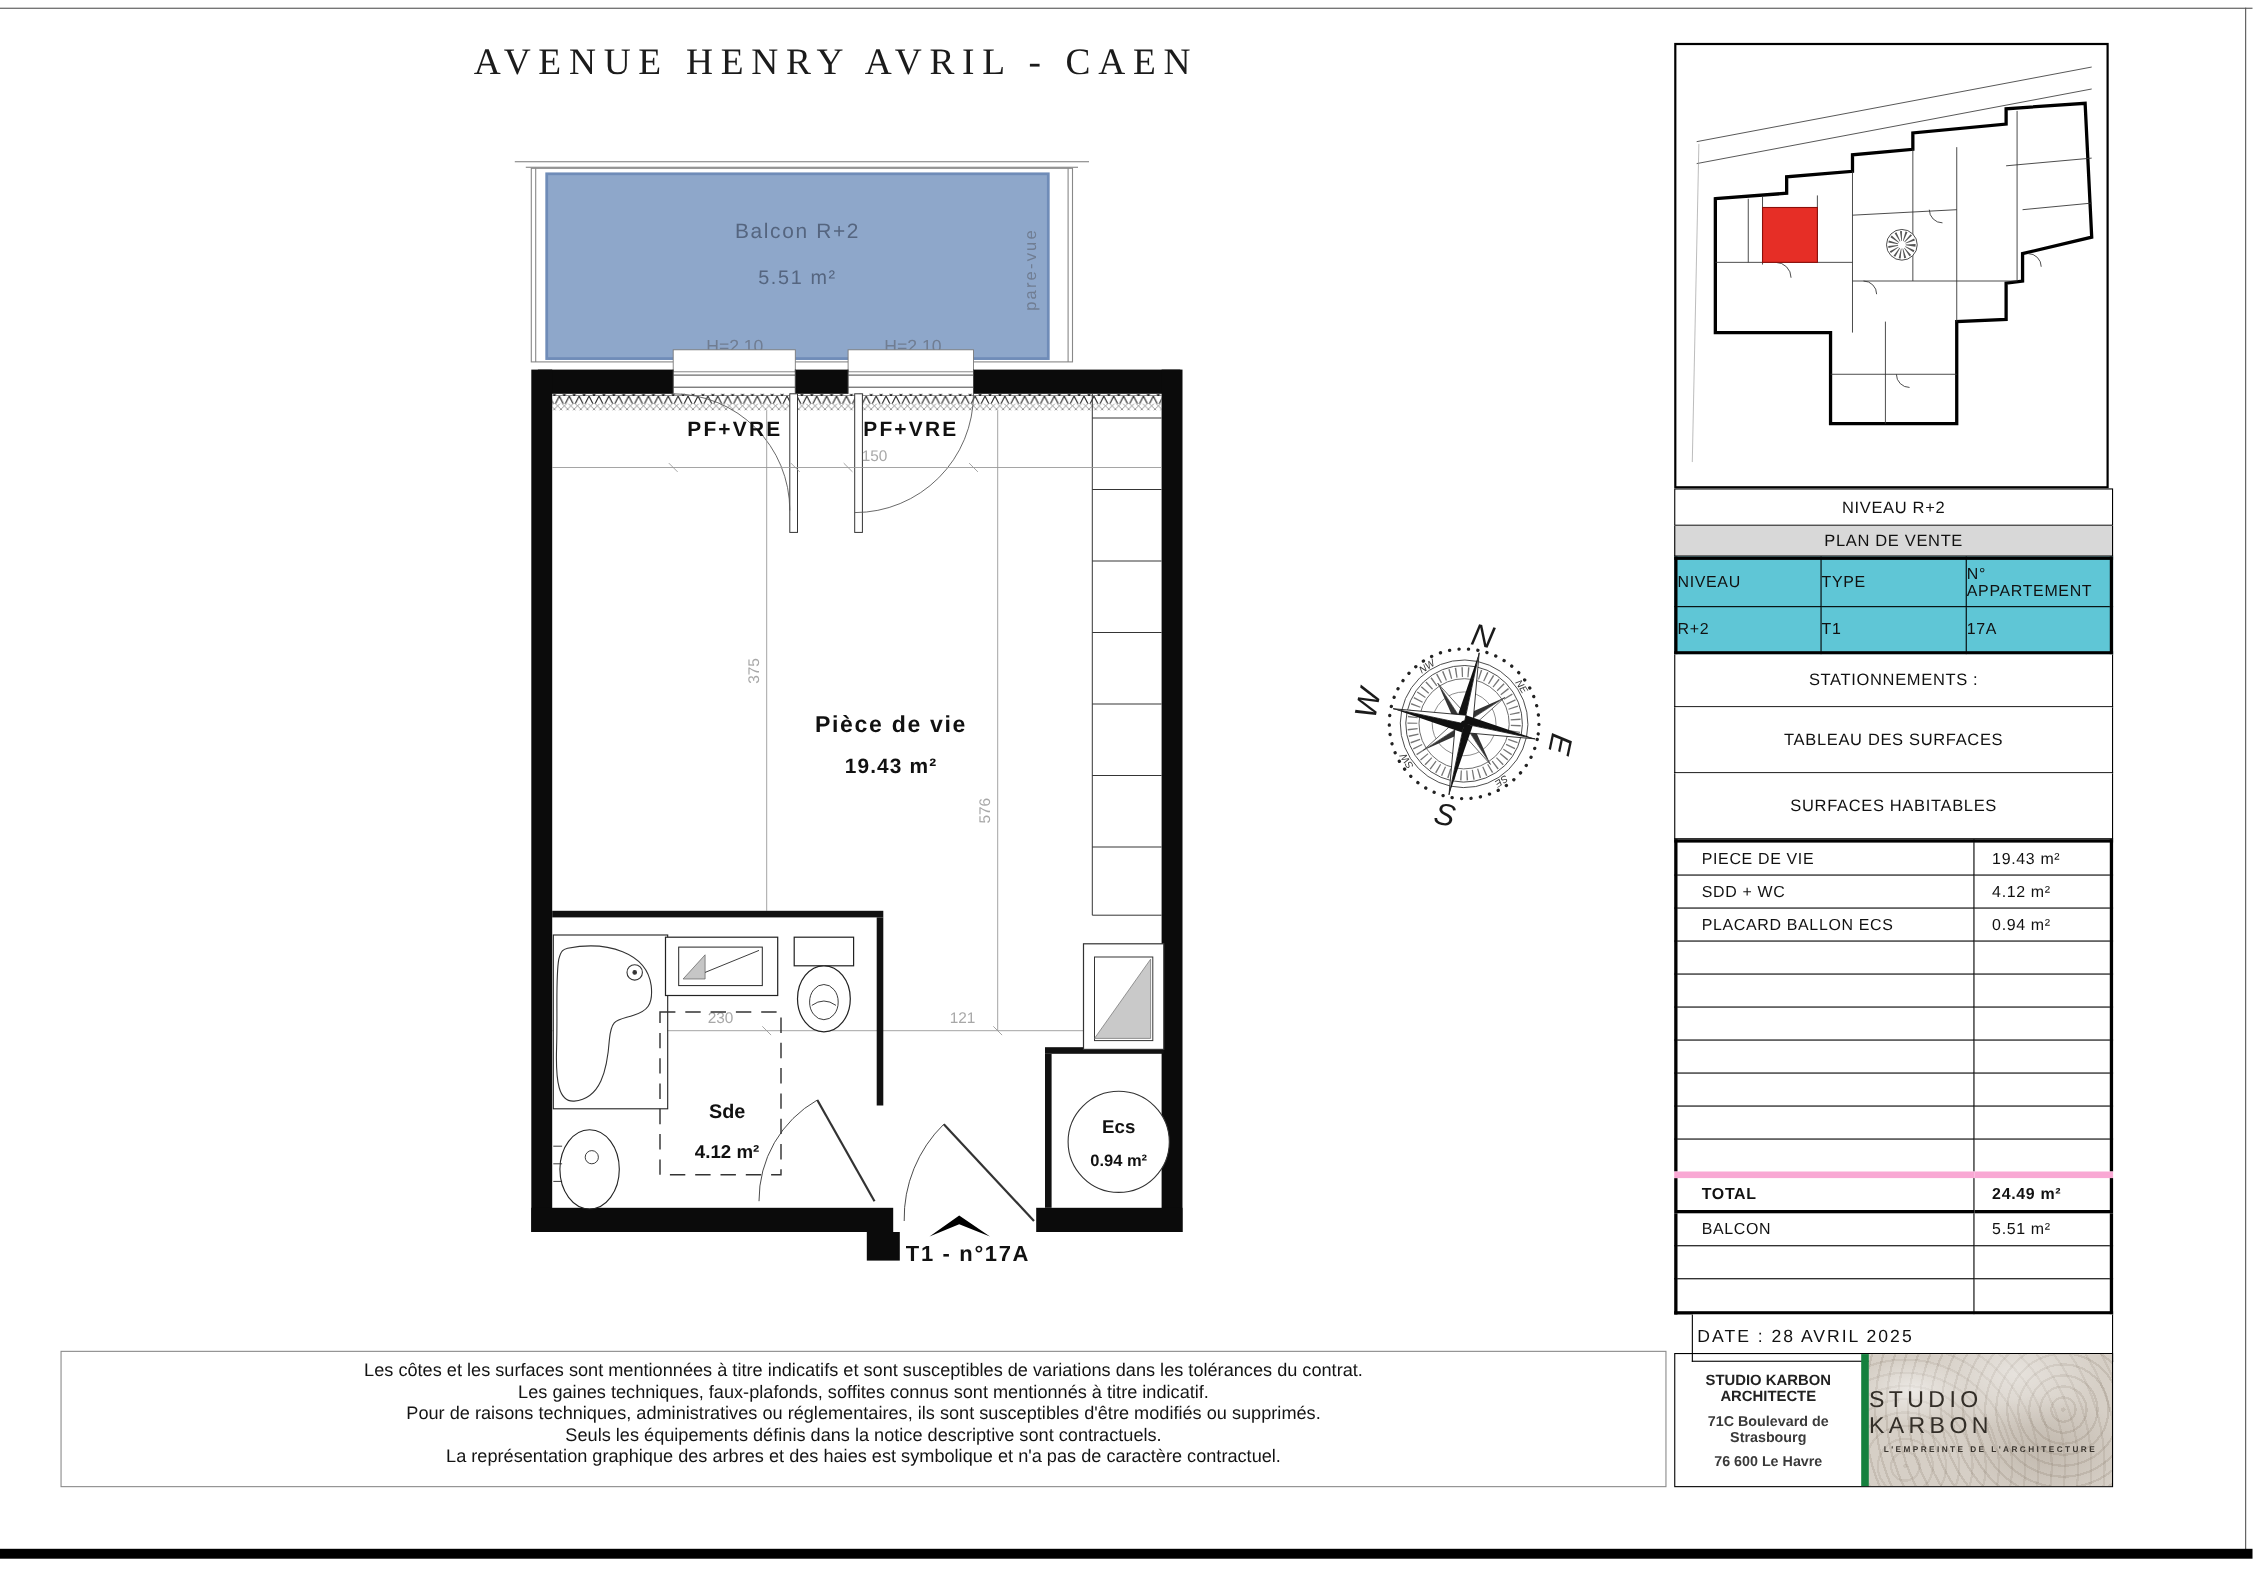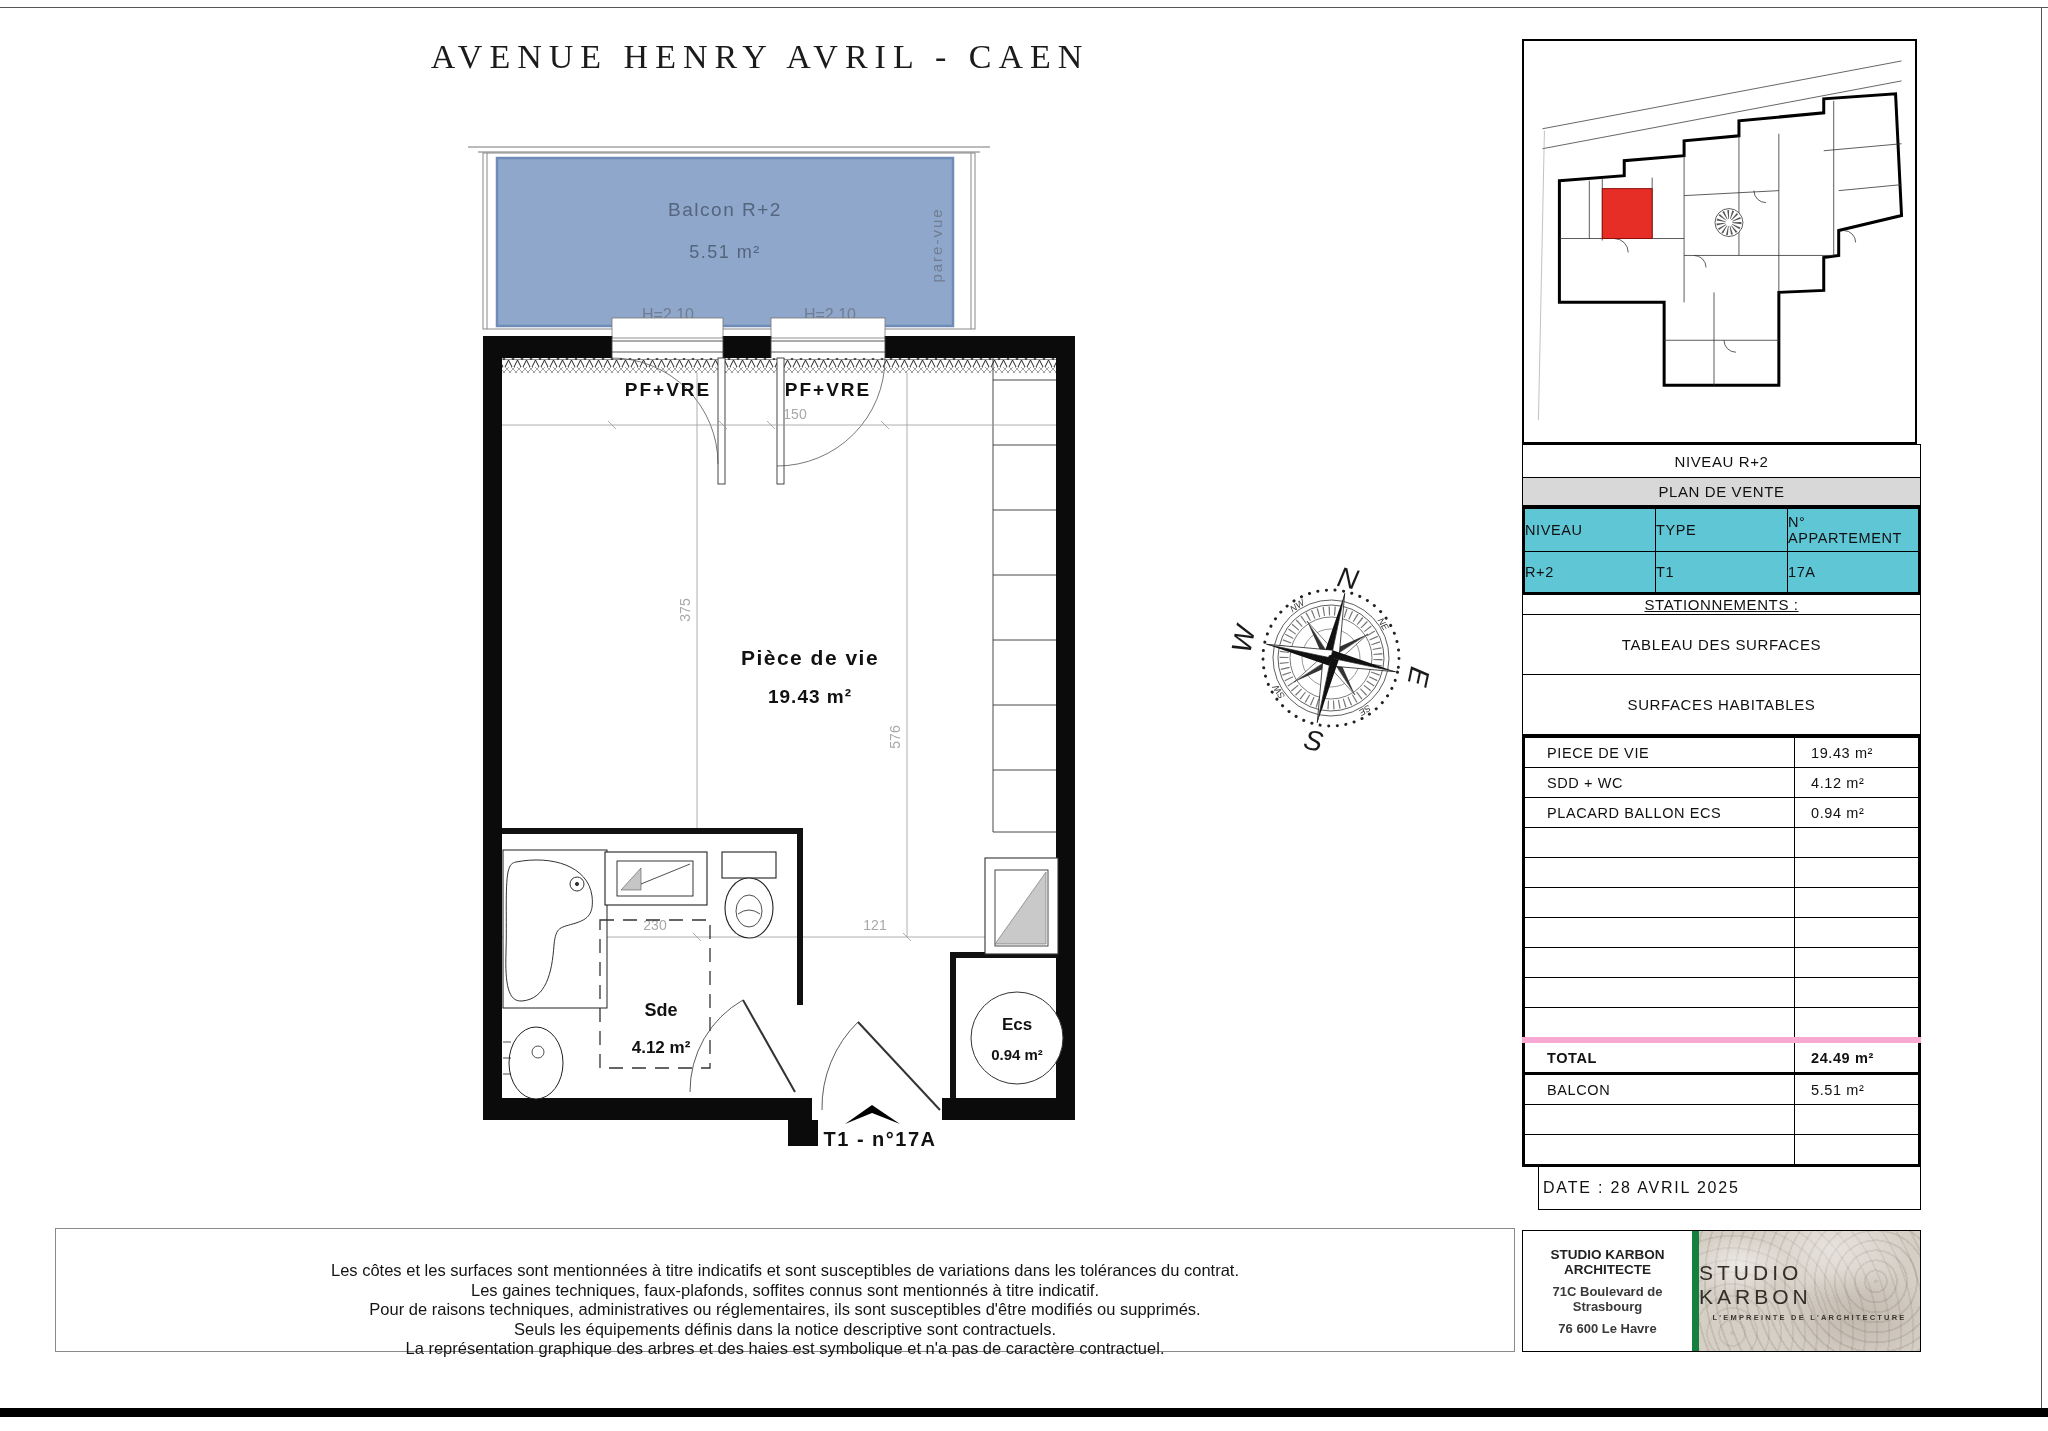--- a/index.html
+++ b/index.html
@@ -17,34 +17,34 @@
   #panel{position:absolute;left:1522px;top:444px;width:399px;box-sizing:border-box;font-size:15px;letter-spacing:.6px;}
   .prow{box-sizing:border-box;border:1px solid #000;border-top:none;display:flex;align-items:center;justify-content:center;background:#fff;text-align:center;}
   .prow:first-child{border-top:1px solid #000;}
   #row-caption{height:34px;}
   #row-gray{height:28px;background:#d8d8d8;}
   table{border-collapse:collapse;width:100%;table-layout:fixed;box-sizing:border-box;}
   #unit-table{border:3px solid #000;background:#5fc6d6;}
   #unit-table td{border:1px solid #000;vertical-align:middle;font-size:14.5px;padding:2px 0;}
   #unit-table .hd td{height:38px;}
   #unit-table .vl td{height:36px;}
-  #row-parking{height:20px;text-decoration:underline;}
+  #row-parking{height:48px;}
   #row-tableau{height:60px;}
   #row-habitables{height:60px;}
   #surf-table{border:3px solid #000;}
   #surf-table td{border:1px solid #000;height:29px;font-size:14.5px;padding:0 0 0 22px;}
   #surf-table td.val{padding-left:16px;}
   #surf-table col.c1{width:271px;}
   #surf-table tr.total td{border-top:6px solid #f9a8d4;border-bottom:3px solid #000;font-weight:bold;}
   #row-date{height:43px;justify-content:flex-start;padding-left:4px;letter-spacing:1.8px;font-size:16px;margin-left:16px;}
 
   
   #disclaimer{position:absolute;left:55px;top:1228px;width:1460px;height:124px;border:1px solid #8a8a8a;
      box-sizing:border-box;display:flex;flex-direction:column;align-items:center;justify-content:flex-start;
-     padding-top:32px;font-size:16.5px;line-height:19.5px;color:#141414;}
+     padding-top:8px;font-size:16.5px;line-height:19.5px;color:#141414;}
   #arch-block{position:absolute;left:1522px;top:1230px;width:399px;height:122px;border:1px solid #000;
      box-sizing:border-box;display:flex;}
   #arch-text{width:176px;border-right:7px solid #15803d;box-sizing:border-box;display:flex;flex-direction:column;
      align-items:center;justify-content:center;gap:7px;font-size:13px;font-weight:bold;color:#3a3a3a;text-align:center;}
   #arch-text .l1{font-size:13.5px;color:#222;}
   #logo{flex:1;position:relative;background:
       radial-gradient(ellipse 70px 45px at 18% 28%, rgba(255,255,255,.55), transparent 70%),
       radial-gradient(ellipse 110px 70px at 72% 72%, rgba(120,105,88,.22), transparent 70%),
       radial-gradient(ellipse 130px 80px at 60% 15%, rgba(255,255,255,.4), transparent 62%),
       repeating-radial-gradient(circle at 80% 42%, rgba(110,95,78,.16) 0 2px, transparent 2px 10px),

